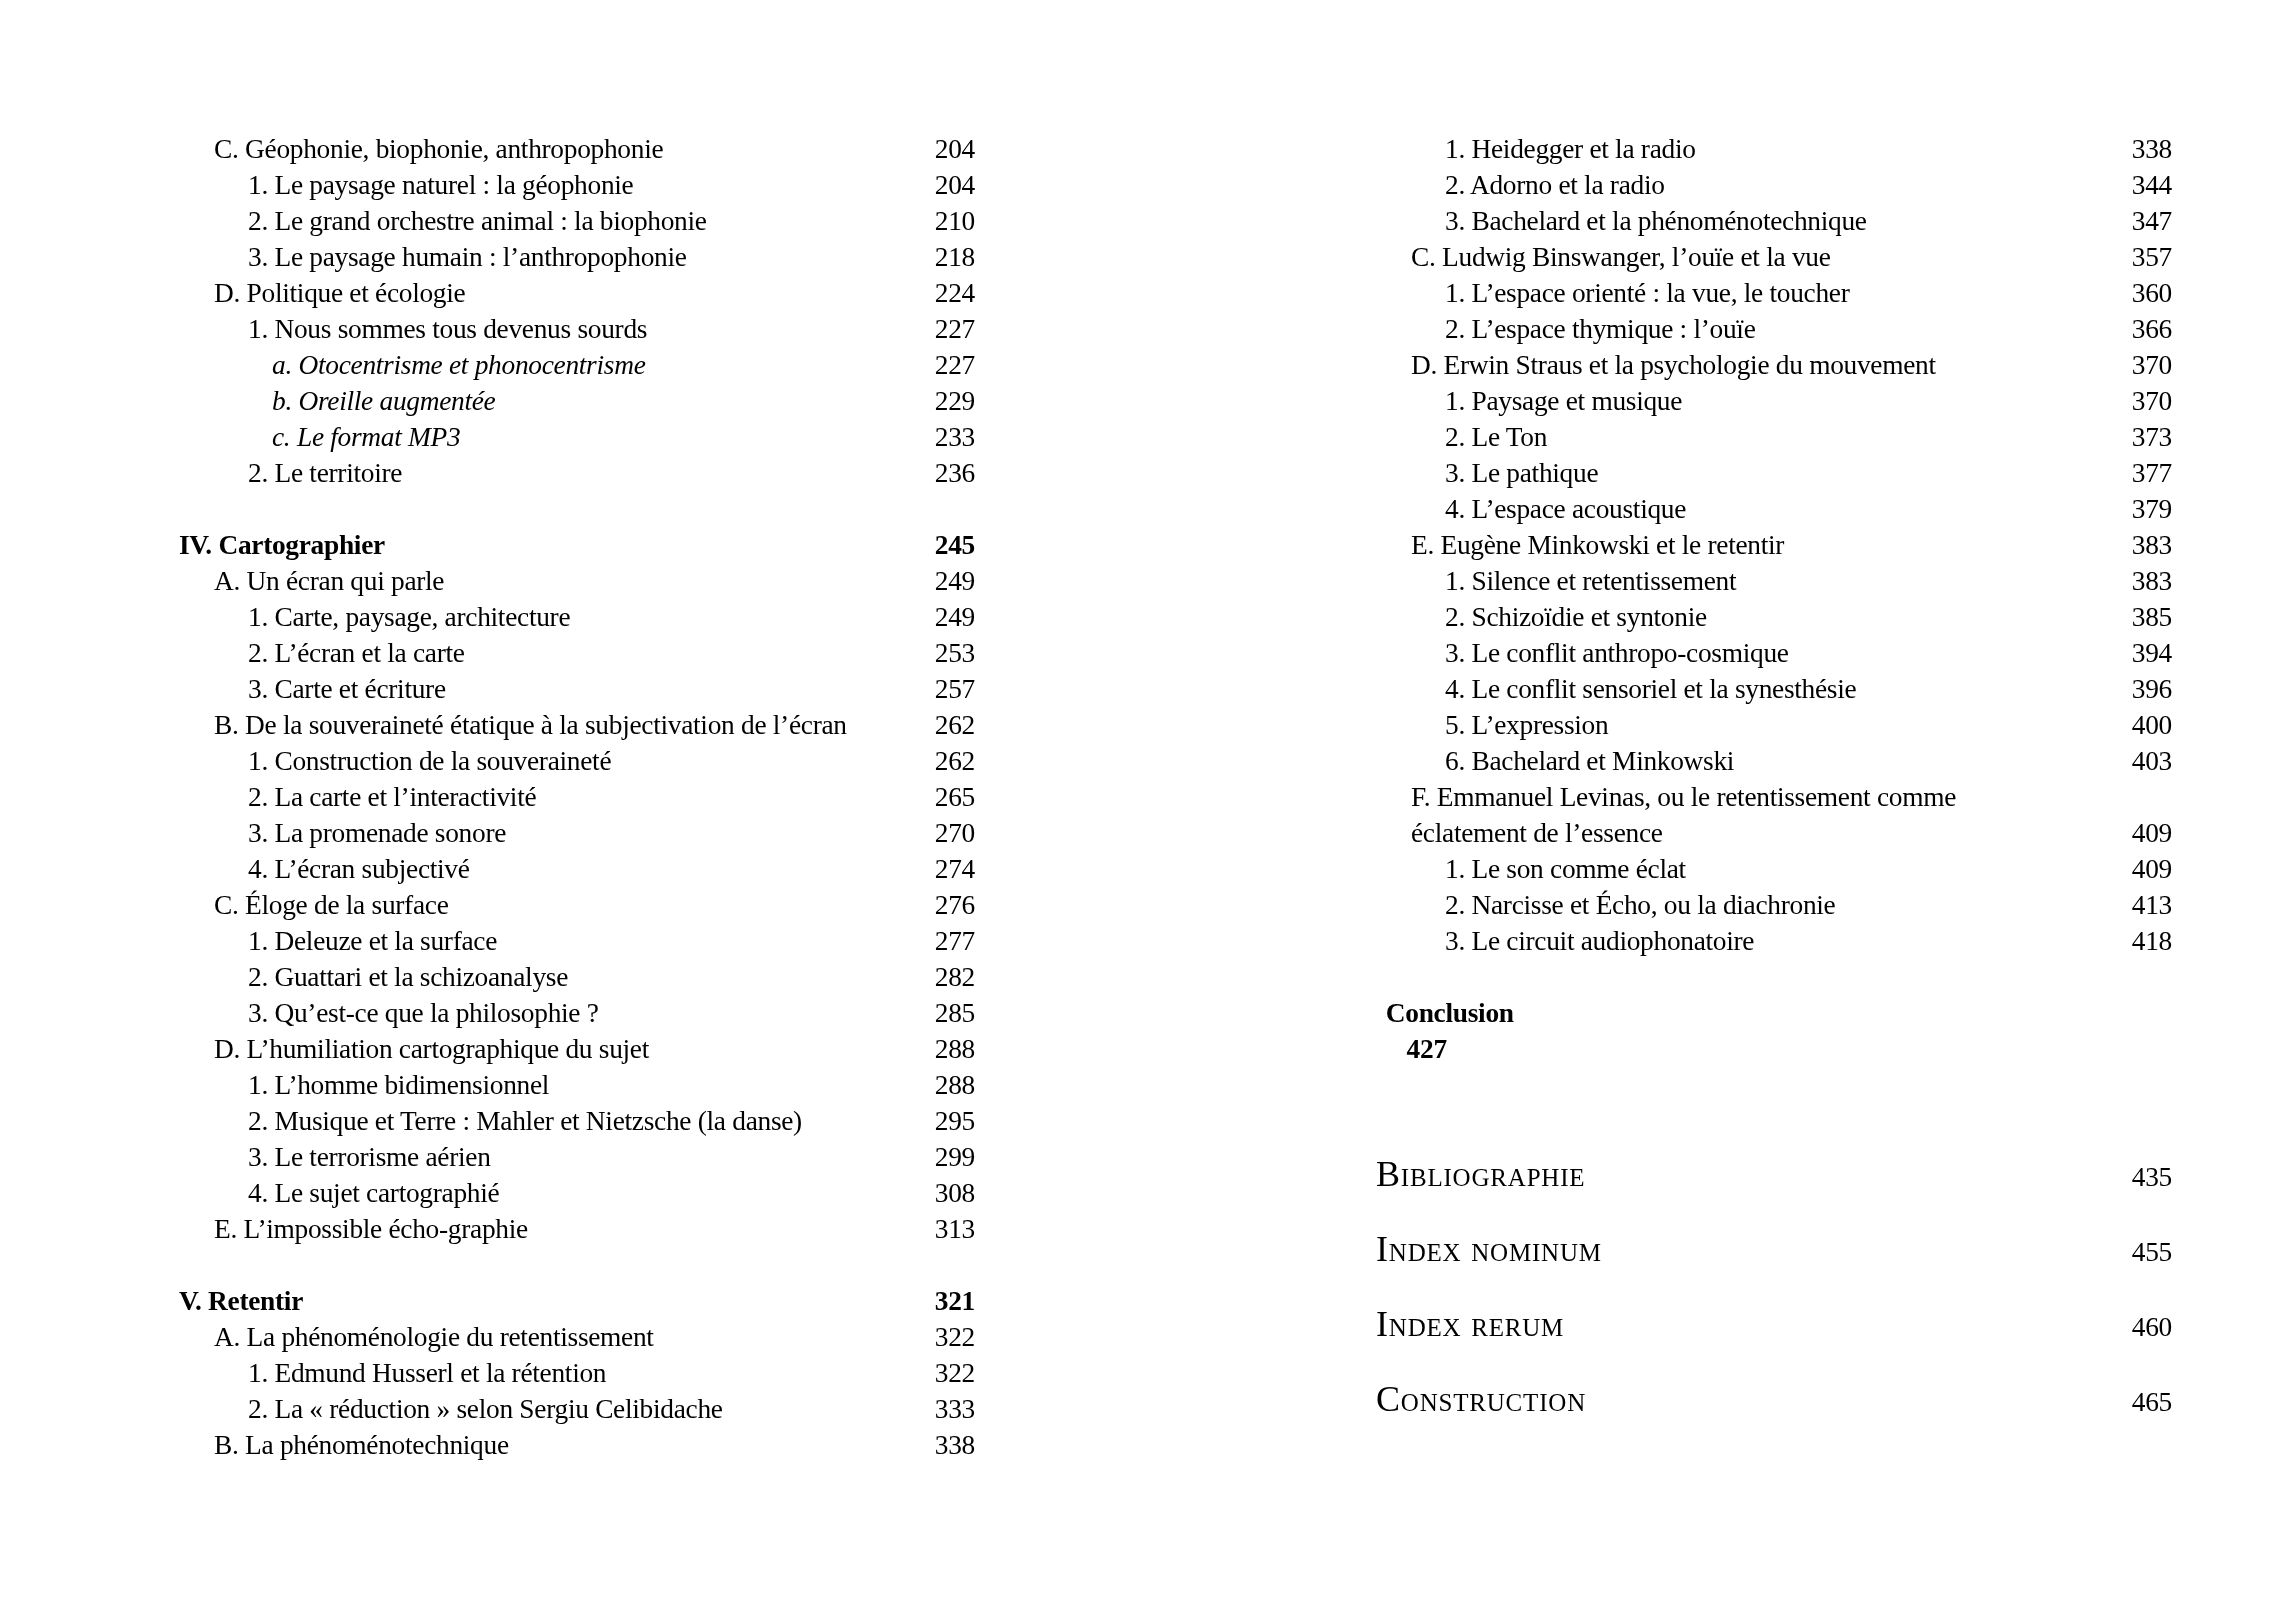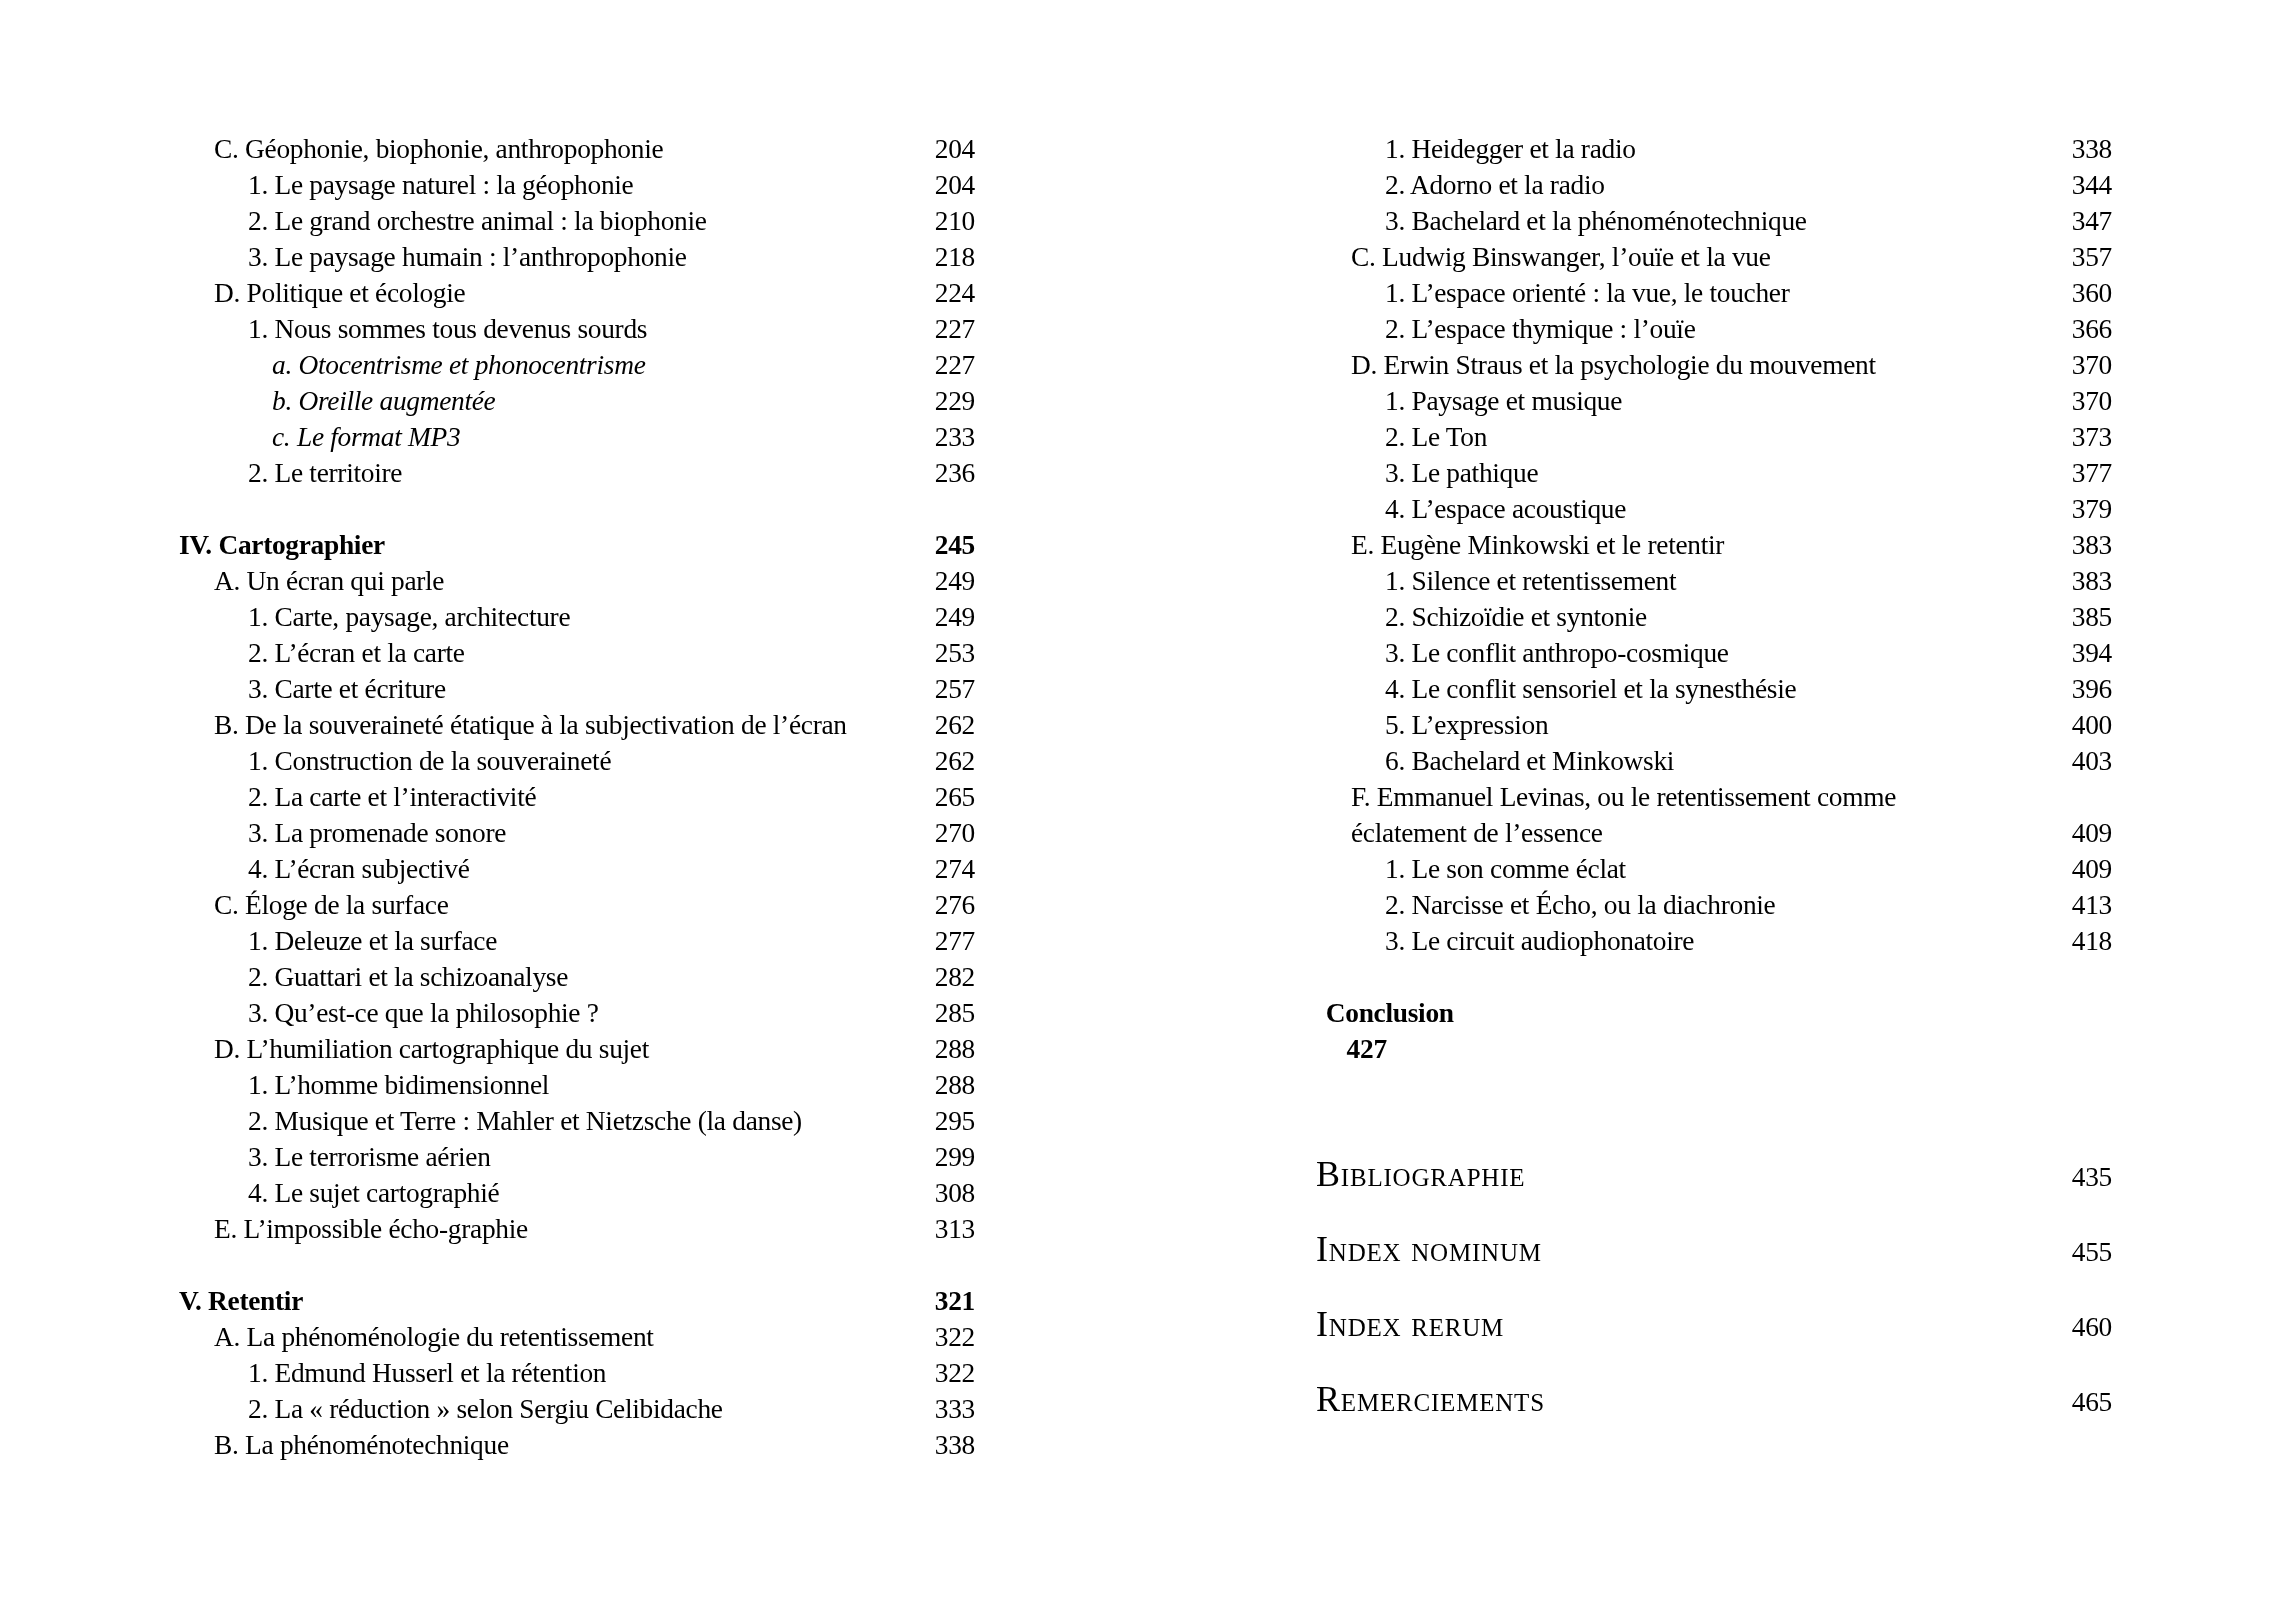--- a/index.html
+++ b/index.html
@@ -18,21 +18,21 @@
     font-size: 27.4px;
     line-height: 36px;
     letter-spacing: -0.3px;
   }
   .col {
     position: absolute;
     top: 131px;
     width: 796px;
   }
   .col-left  { left: 179px; }
-  .col-right { left: 1316px; }
+  .col-right { left: 1376px; }
   .row {
     display: flex;
     align-items: baseline;
   }
   .title {
     flex: 1 1 0;
     min-width: 0;
     white-space: nowrap;
     overflow: visible;
   }
@@ -304,18 +304,18 @@
       </div>
       <div class="row lvl-0 smallcaps" style="margin-top: 36px;">
         <span class="title">Index nominum</span>
         <span class="pagenum">455</span>
       </div>
       <div class="row lvl-0 smallcaps" style="margin-top: 36px; gap: 16px;">
         <span class="title">Index rerum</span>
         <span class="pagenum">460</span>
       </div>
       <div class="row lvl-0 smallcaps" style="margin-top: 36px;">
-        <span class="title">Remerciements</span>
+        <span class="title">Construction</span>
         <span class="pagenum">465</span>
       </div>
     </section>
 </div>
 
 
 </body></html>

